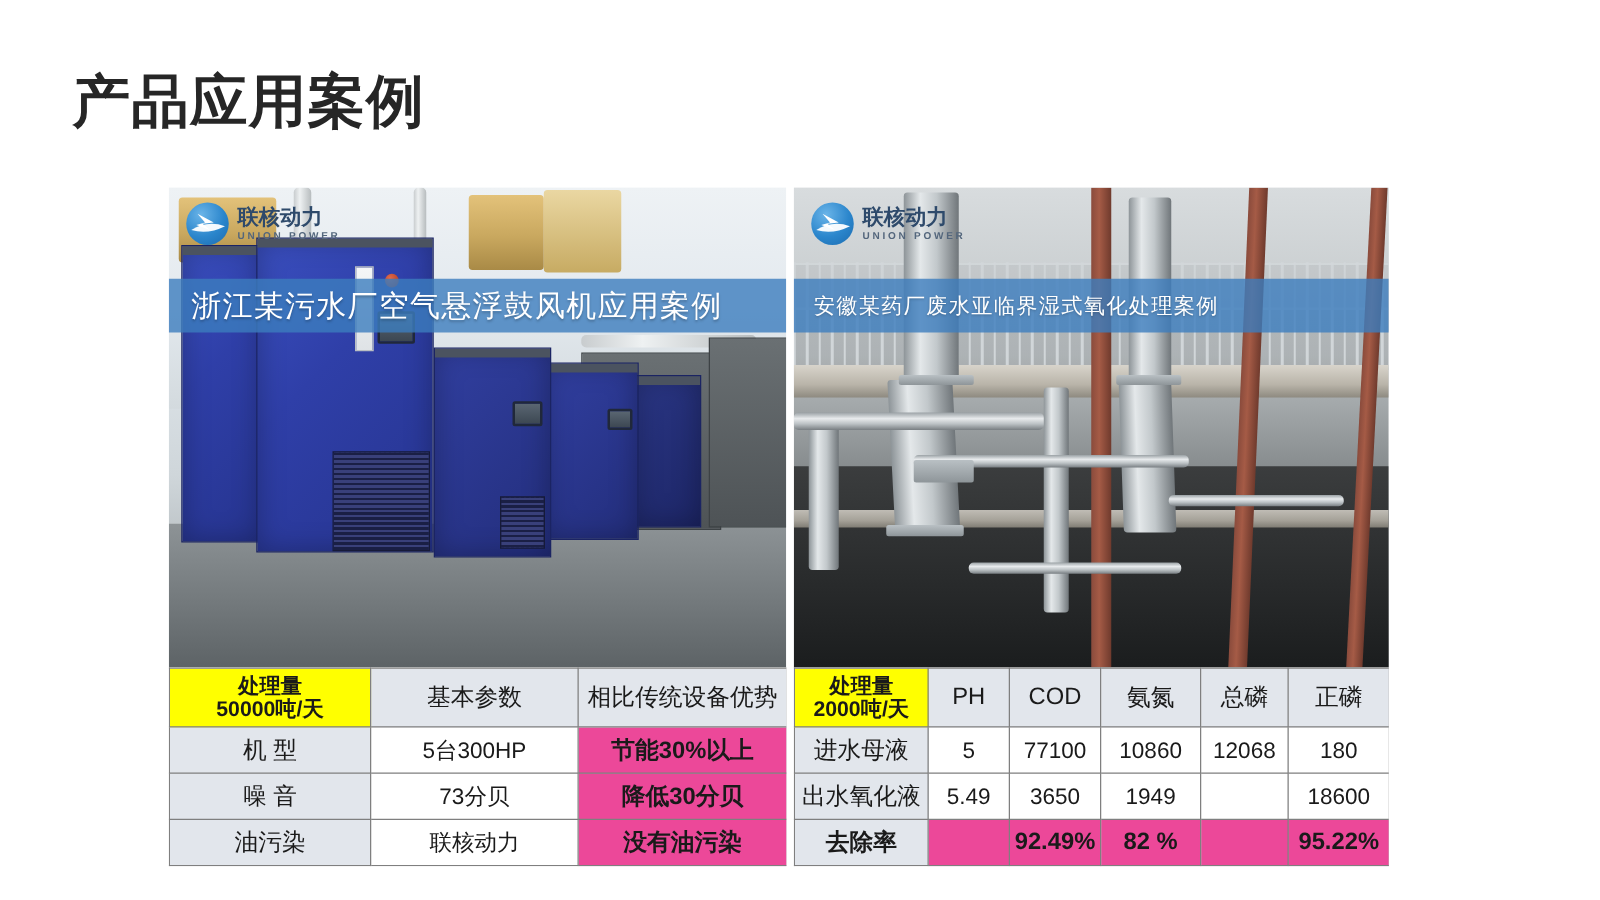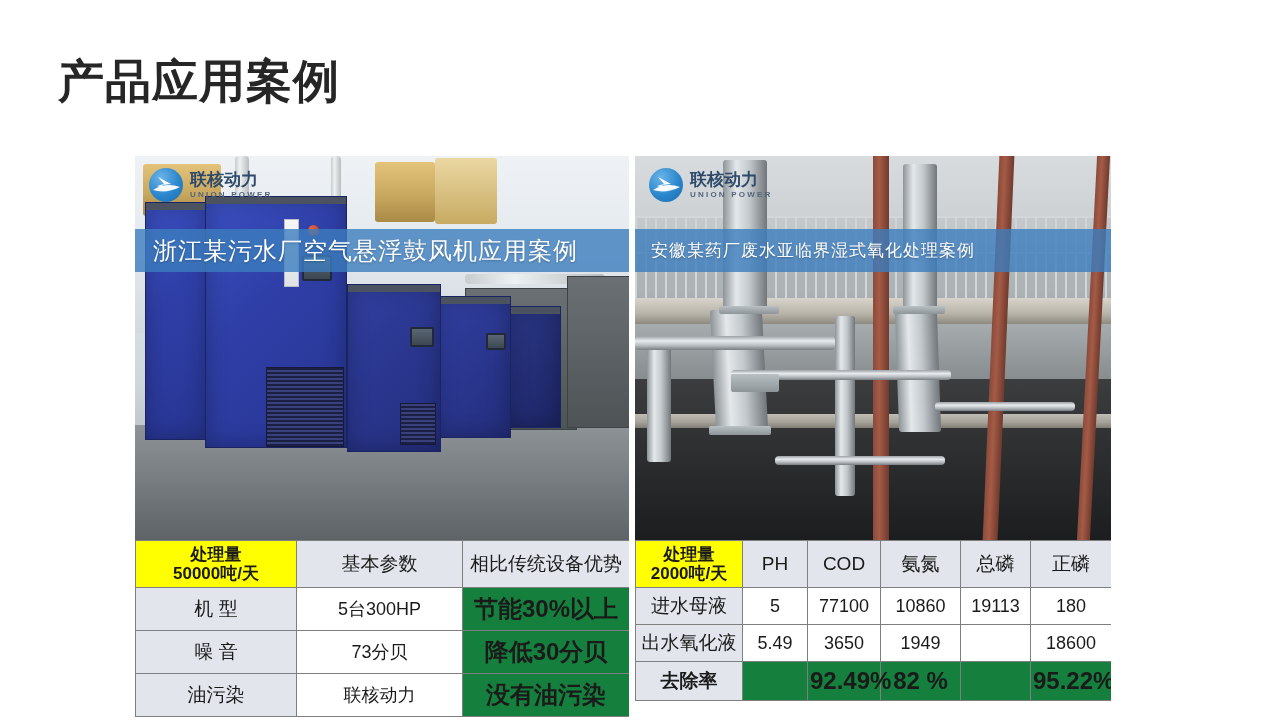--- a/index.html
+++ b/index.html
@@ -24,21 +24,21 @@
     font-weight: bold;
     color: #262626;
     letter-spacing: 1px;
     line-height: 1.1;
     white-space: nowrap;
   }
 
   
   .panel {
     position: absolute;
-    top: 156px;
+    top: 150px;
     overflow: hidden;
   }
   .panel-left  { left: 135px; width: 494px; }
   .panel-right { left: 635px; width: 476px; }
 
   .photo {
     position: relative;
     width: 100%;
     height: 384px;
     overflow: hidden;
@@ -234,24 +234,24 @@
     background: #e2e6ec;
     font-size: 19px;
     padding: 5px 2px;
   }
   .cell-val {
     background: #ffffff;
     font-size: 18px;
     padding: 5px 2px;
   }
   .cell-red {
-    background: #15803d;
+    background: #ec4899;
     color: #ff0000;
     font-weight: bold;
-    font-size: 24px;
+    font-size: 19px;
     padding: 5px 2px;
   }
   .cell-bold { font-weight: bold; margin-left: 20px; }
 
   
   .tbl-left col.c1 { width: 161px; }
   .tbl-left col.c2 { width: 166px; }
   .tbl-left col.c3 { width: 167px; }
 
   
@@ -436,21 +436,21 @@
           <td class="cell-head">COD</td>
           <td class="cell-head">氨氮</td>
           <td class="cell-head">总磷</td>
           <td class="cell-head">正磷</td>
         </tr>
         <tr>
           <td class="cell-rowlabel">进水母液</td>
           <td class="cell-val">5</td>
           <td class="cell-val">77100</td>
           <td class="cell-val">10860</td>
-          <td class="cell-val">19113</td>
+          <td class="cell-val">12068</td>
           <td class="cell-val">180</td>
         </tr>
         <tr>
           <td class="cell-rowlabel">出水氧化液</td>
           <td class="cell-val">5.49</td>
           <td class="cell-val">3650</td>
           <td class="cell-val">1949</td>
           <td class="cell-val"></td>
           <td class="cell-val">18600</td>
         </tr>

